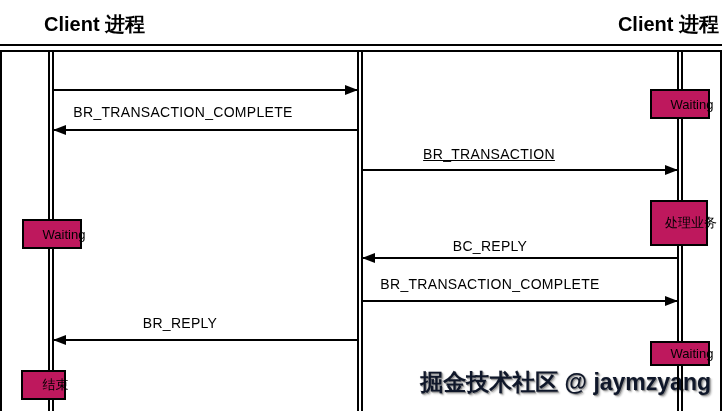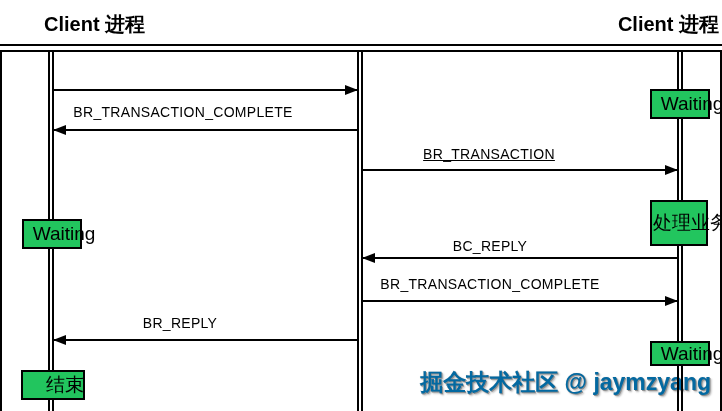--- a/index.html
+++ b/index.html
@@ -33,27 +33,27 @@
   .msg { position:absolute; height:2px; background:#000; z-index:2; }
   .head { position:absolute; width:0; height:0; top:-4px;
           border-top:5px solid transparent; border-bottom:5px solid transparent; }
   .head-right { right:-1px; border-left:13px solid #000; }
   .head-left  { left:-1px;  border-right:13px solid #000; }
 
   .msg-label { position:absolute; transform:translateX(-50%); font-size:14px;
                letter-spacing:.3px; white-space:nowrap; line-height:17px; z-index:2; }
 
   
-  .state-box { position:absolute; background:#22c55e; border:2px solid #000; z-index:3;
+  .state-box { position:absolute; background:#be185d; border:2px solid #000; z-index:3;
                display:flex; align-items:center; justify-content:center;
-               font-size:19px; white-space:nowrap;padding-left:24px; }
+               font-size:13px; white-space:nowrap;padding-left:24px; }
 
   
   .watermark { position:absolute; top:367px; right:11px; font-size:23px; font-weight:bold;
-               white-space:nowrap; color:#0369a1; z-index:1;
+               white-space:nowrap; color:#0f172a; z-index:1;
                text-shadow:1px 1px 0 #8f8f8f, 2px 2px 2px #b9b9b9, 0 0 1px #c4c4c4; }
 </style>
 </head>
 <body>
 
 <div class="stage">
 
   <div class="participant p-client">Client 进程</div>
   <div class="participant p-server">Client 进程</div>
 
@@ -94,15 +94,15 @@
 
   <div class="msg-label" style="left:180px; top:315px;">BR_REPLY</div>
   <div class="msg" style="left:54px; top:339px; width:303px;">
       <span class="head head-left"></span>
     </div>
 
   <div class="state-box" style="left:650px; top:89px;  width:60px; height:30px;">Waiting</div>
   <div class="state-box" style="left:22px;  top:219px; width:60px; height:30px;">Waiting</div>
   <div class="state-box" style="left:650px; top:200px; width:58px; height:46px;">处理业务</div>
   <div class="state-box" style="left:650px; top:341px; width:60px; height:25px;">Waiting</div>
-  <div class="state-box" style="left:21px;  top:370px; width:64px; height:30px;">结束</div>
+  <div class="state-box" style="left:21px;  top:370px; width:45px; height:30px;">结束</div>
 
 </div>
 
 </body></html>

